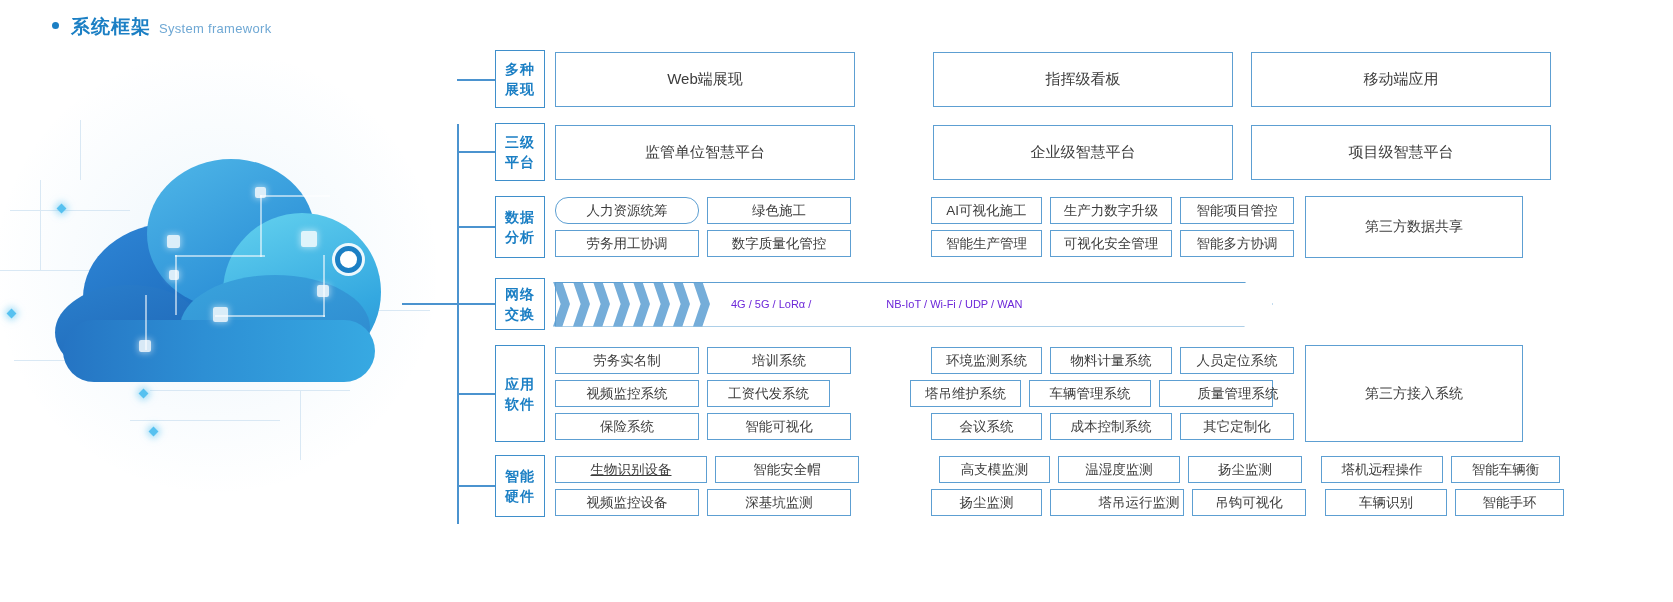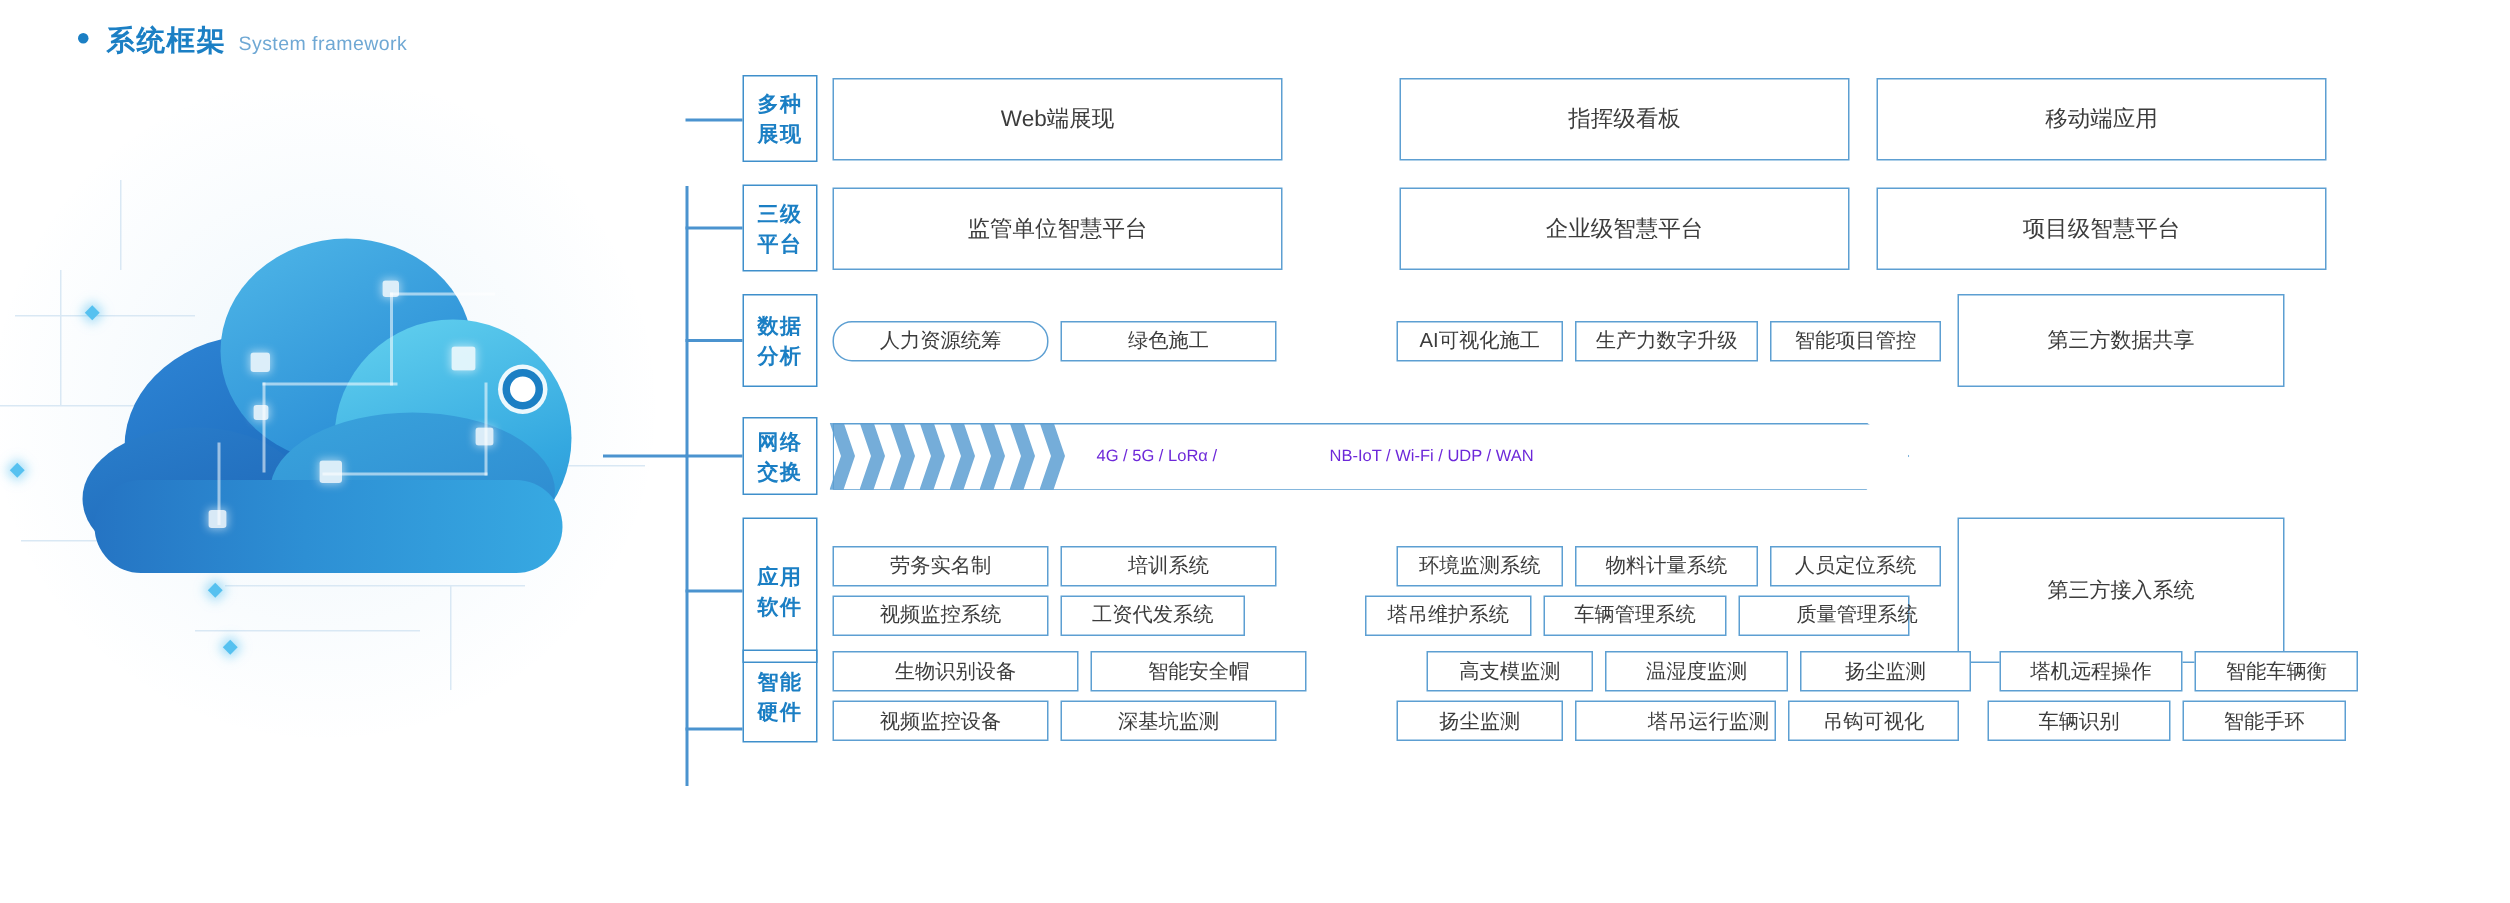--- a/index.html
+++ b/index.html
@@ -214,20 +214,27 @@
     <span>分析</span>
   </div>
   <div class="cellgrid">
     <div class="cellline">
       <div class="box sm" style="width:144px;border-radius:13px;">人力资源统筹</div>
       <div class="box sm" style="width:144px;">绿色施工</div>
       <div class="box sm" style="width:111px;margin-left:72px;">AI可视化施工</div>
       <div class="box sm" style="width:122px;">生产力数字升级</div>
       <div class="box sm" style="width:114px;">智能项目管控</div>
     </div>
+    <div class="cellline">
+      <div class="box sm" style="width:144px;">劳务用工协调</div>
+      <div class="box sm" style="width:144px;">数字质量化管控</div>
+      <div class="box sm" style="width:111px;margin-left:72px;">智能生产管理</div>
+      <div class="box sm" style="width:122px;">可视化安全管理</div>
+      <div class="box sm" style="width:114px;">智能多方协调</div>
+    </div>
   </div>
   <div class="box side" style="width:218px;height:62px;margin-left:11px;">第三方数据共享</div>
 </div>
 
 <div class="row" style="left:495px;top:278px;height:52px;">
   <div class="rowlabel">
     <span>网络</span>
     <span>交换</span>
   </div>
   <div style="margin-left:10px;display:flex;align-items:center;">
@@ -261,32 +268,39 @@
       <div class="box sm" style="width:122px;">物料计量系统</div>
       <div class="box sm" style="width:114px;">人员定位系统</div>
     </div>
     <div class="cellline">
       <div class="box sm" style="width:144px;">视频监控系统</div>
       <div class="box sm" style="width:123px;">工资代发系统</div>
       <div class="box sm" style="width:111px;margin-left:72px;">塔吊维护系统</div>
       <div class="box sm" style="width:122px;">车辆管理系统</div>
       <div class="box sm" style="width:114px;padding-left:44px;">质量管理系统</div>
     </div>
+    <div class="cellline">
+      <div class="box sm" style="width:144px;">保险系统</div>
+      <div class="box sm" style="width:144px;">智能可视化</div>
+      <div class="box sm" style="width:111px;margin-left:72px;">会议系统</div>
+      <div class="box sm" style="width:122px;">成本控制系统</div>
+      <div class="box sm" style="width:114px;">其它定制化</div>
+    </div>
   </div>
   <div class="box side" style="width:218px;height:97px;margin-left:11px;">第三方接入系统</div>
 </div>
 
-<div class="row" style="left:495px;top:433px;height:62px;text-align:center;">
+<div class="row" style="left:495px;top:455px;height:62px;text-align:center;">
   <div class="rowlabel">
     <span>智能</span>
     <span>硬件</span>
   </div>
   <div class="cellgrid">
     <div class="cellline">
-      <div class="box sm" style="width:164px;">生物识别设备</div>
+      <div class="box sm" style="width:152px;text-decoration:underline;">生物识别设备</div>
       <div class="box sm" style="width:144px;">智能安全帽</div>
       <div class="box sm" style="width:111px;margin-left:72px;">高支模监测</div>
       <div class="box sm" style="width:122px;">温湿度监测</div>
       <div class="box sm" style="width:114px;">扬尘监测</div>
       <div class="box sm" style="width:122px;margin-left:11px;">塔机远程操作</div>
       <div class="box sm" style="width:109px;">智能车辆衡</div>
     </div>
     <div class="cellline">
       <div class="box sm" style="width:144px;">视频监控设备</div>
       <div class="box sm" style="width:144px;">深基坑监测</div>

